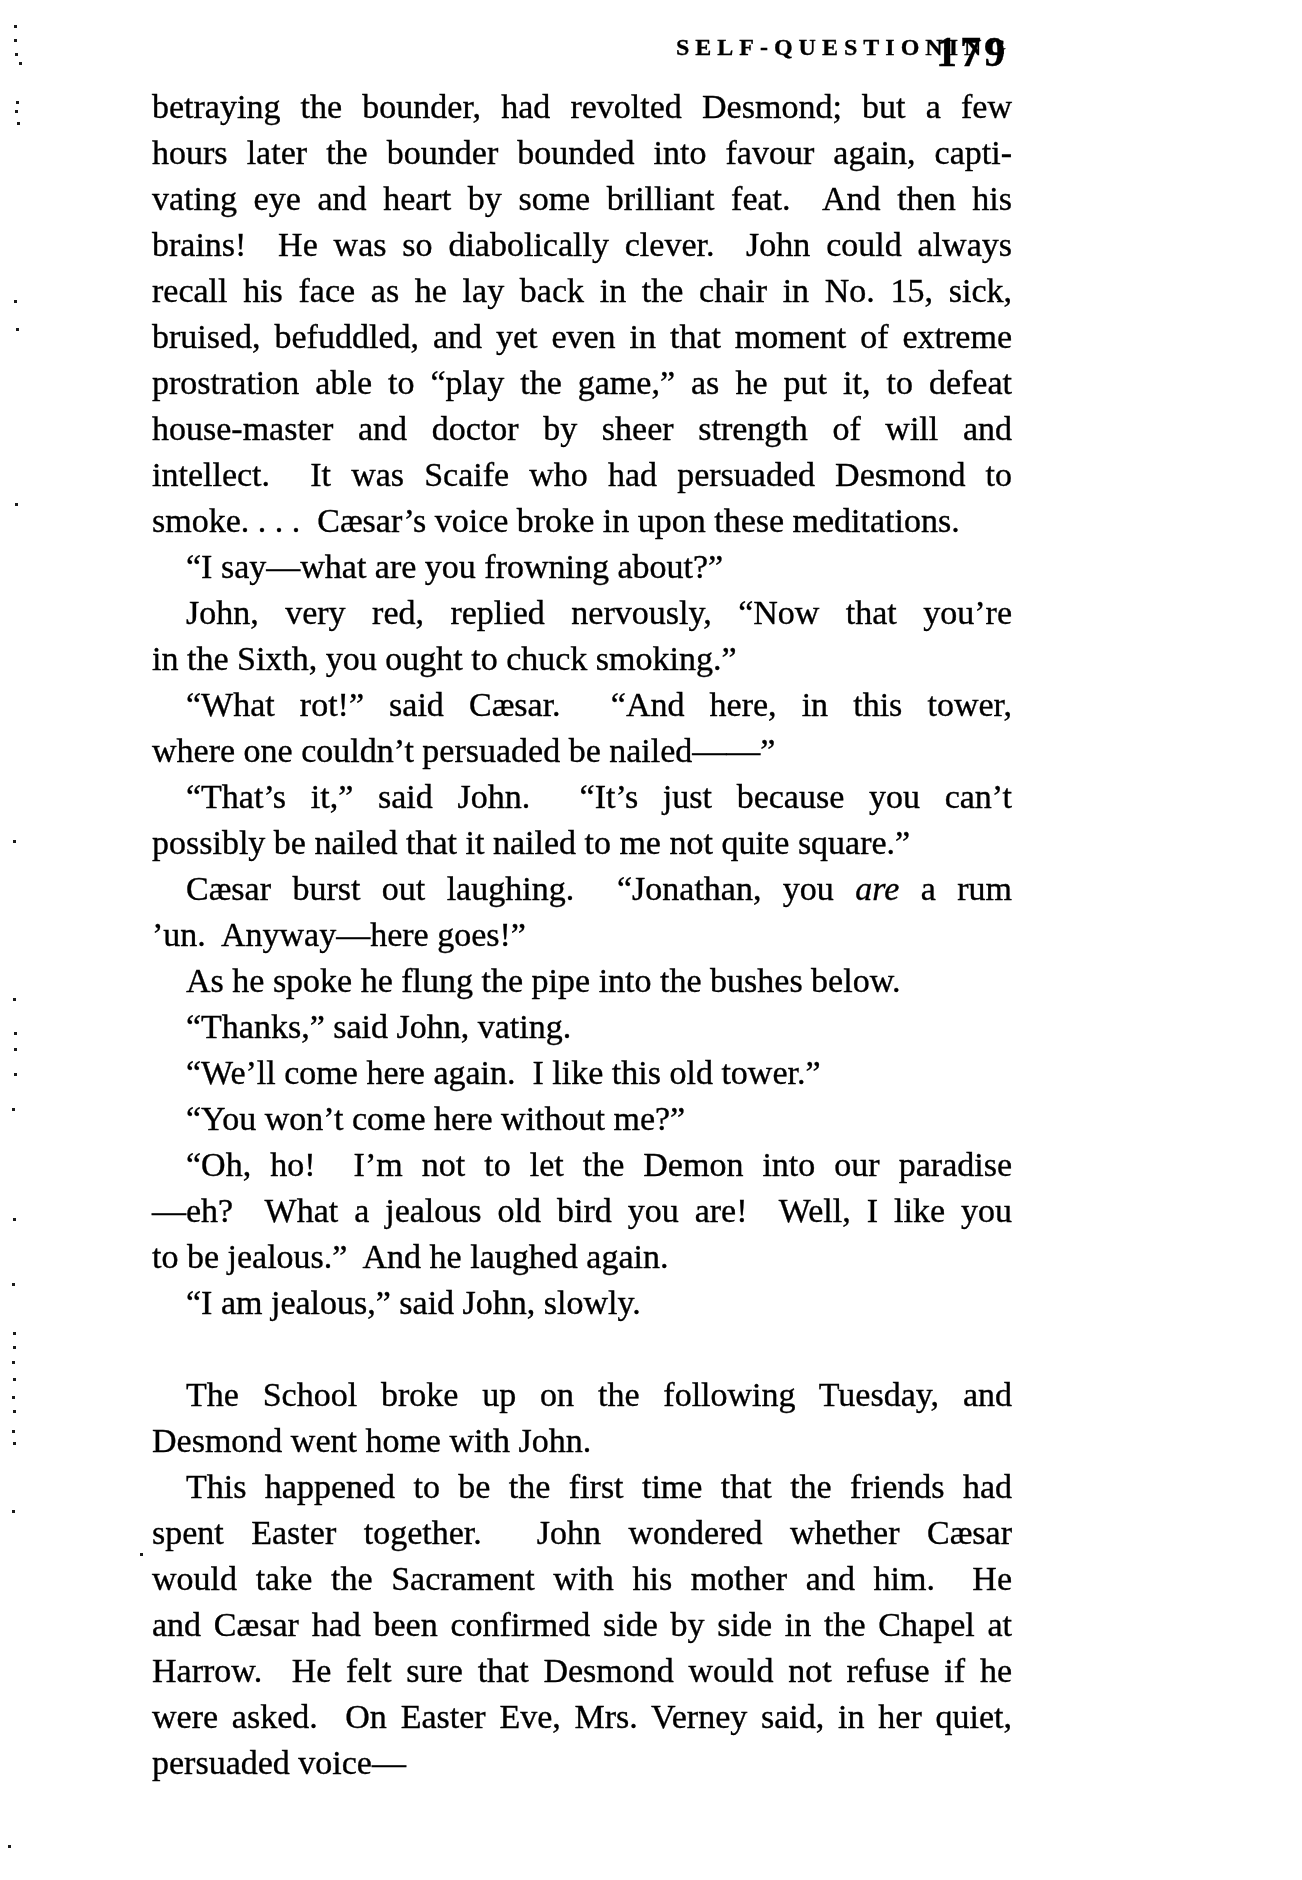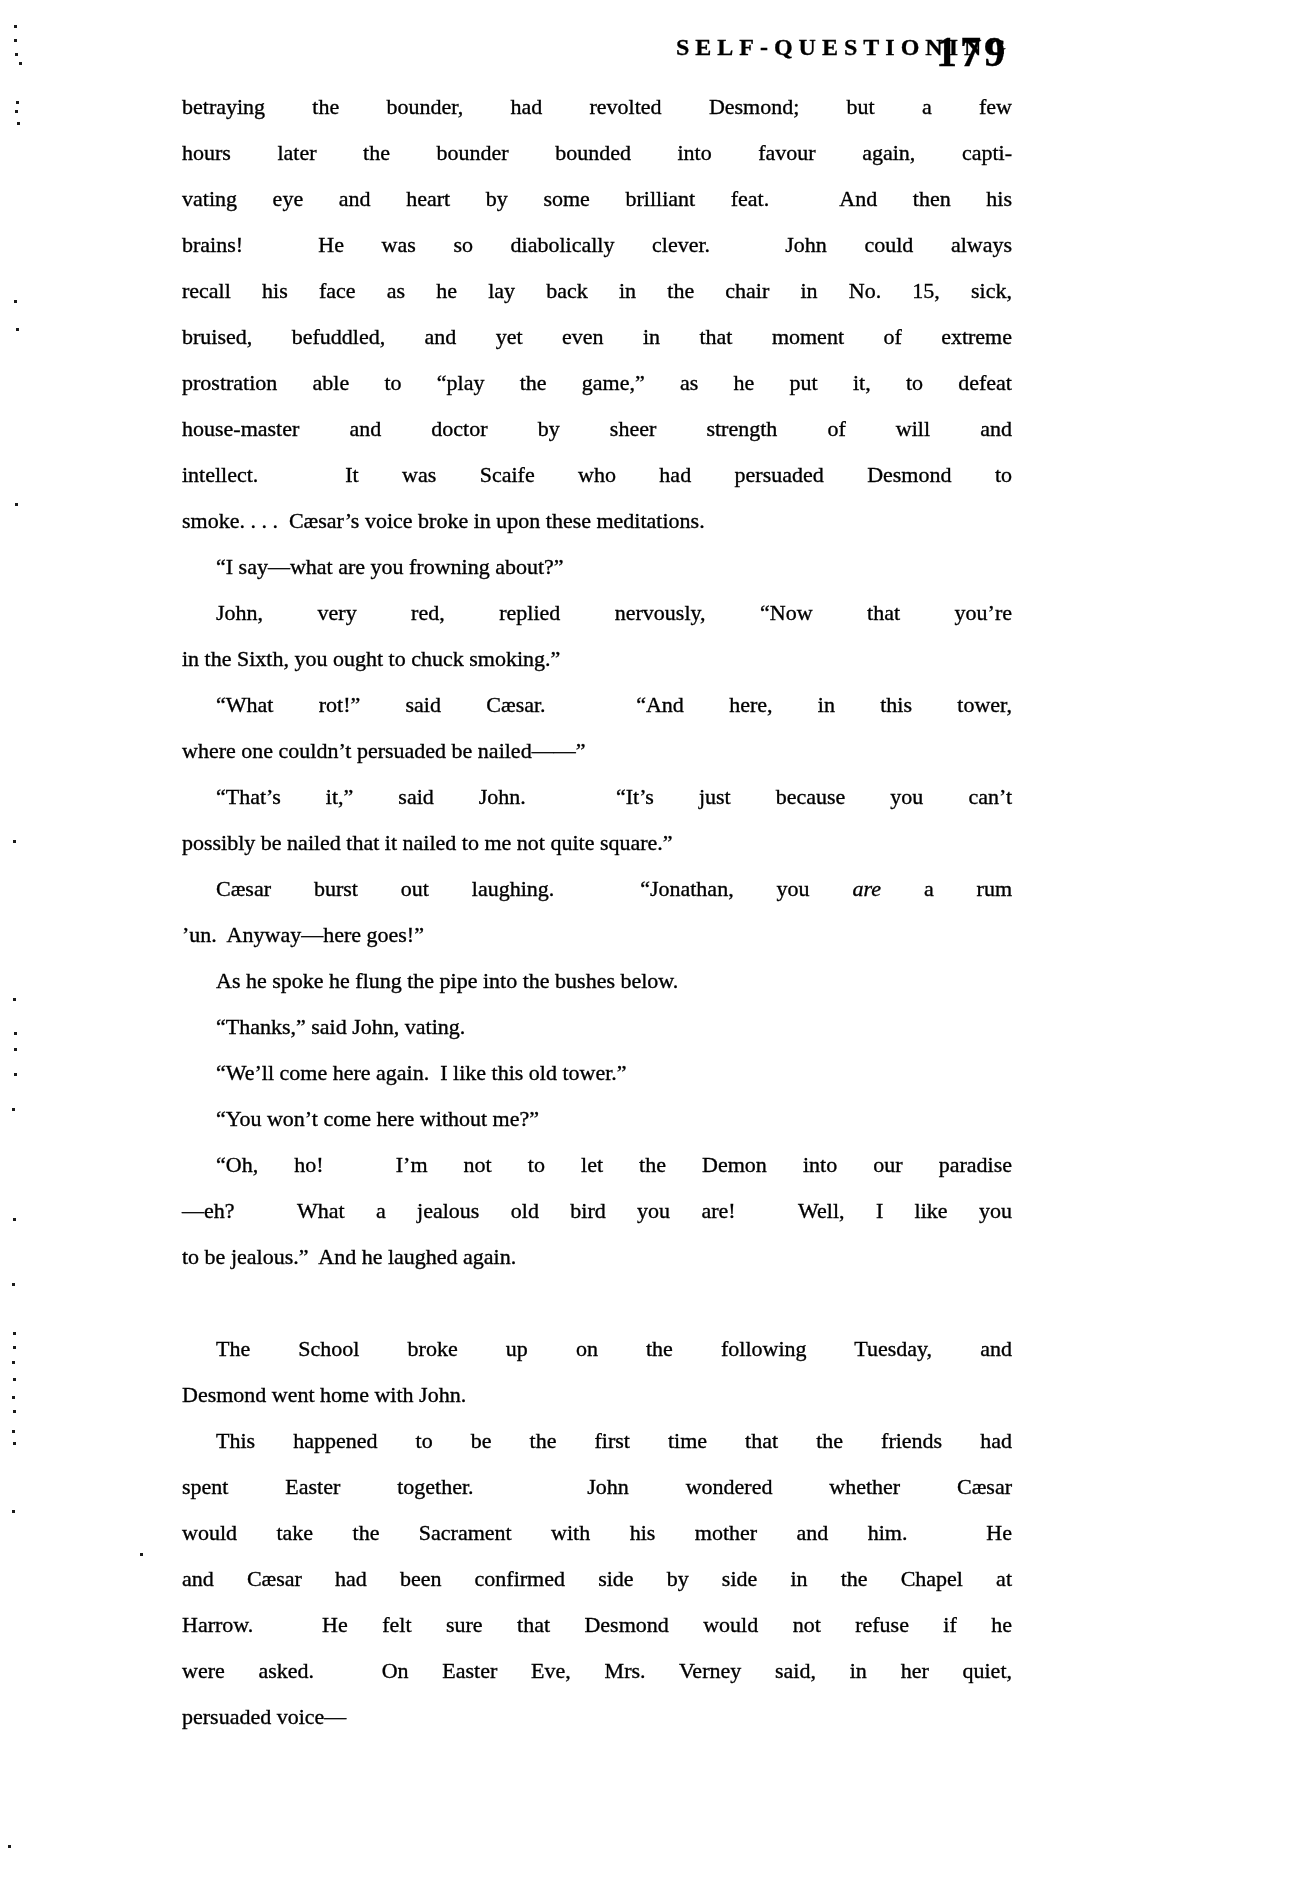--- a/index.html
+++ b/index.html
@@ -27,28 +27,27 @@
     font-size: 42px;
     font-weight: bold;
     letter-spacing: 3px;
     -webkit-text-stroke: 0.3px #000;
   }
 
   .text-block { position: absolute; left: 152px; top: 84px; width: 860px; }
   .para { margin: 0; }
   .para.space-before { margin-top: 46px; }
   .line {
-    font-size: 22px;
+    font-size: 34px;
     line-height: 46px;
     height: 46px;
     text-align: justify;
     text-align-last: left;
     -webkit-text-stroke: 0.35px #000;
     overflow: visible;
-    margin-left: 30px;
   }
   .line.just { text-align-last: justify; }
   .para.indent .line.first { text-indent: 34px; }
   .line i { font-style: italic; }
 
   
   .specks {
     position: absolute; left: 0; top: 0;
     width: 3px; height: 3px; background: transparent;
     box-shadow:
@@ -134,20 +133,23 @@
         <div class="line first"><span>“We’ll come here again.&nbsp; I like this old tower.”</span></div>
       </div>
       <div class="para indent">
         <div class="line first"><span>“You won’t come here without me?”</span></div>
       </div>
       <div class="para indent">
         <div class="line just first"><span>“Oh, ho!&nbsp; I’m not to let the Demon into our paradise</span></div>
         <div class="line just"><span>—eh?&nbsp; What a jealous old bird you are!&nbsp; Well, I like you</span></div>
         <div class="line"><span>to be jealous.”&nbsp; And he laughed again.</span></div>
       </div>
+      <div class="para indent">
+        <div class="line first"><span>“I am jealous,” said John, slowly.</span></div>
+      </div>
       <div class="para indent space-before">
         <div class="line just first"><span>The School broke up on the following Tuesday, and</span></div>
         <div class="line"><span>Desmond went home with John.</span></div>
       </div>
       <div class="para indent">
         <div class="line just first"><span>This happened to be the first time that the friends had</span></div>
         <div class="line just"><span>spent Easter together.&nbsp; John wondered whether Cæsar</span></div>
         <div class="line just"><span>would take the Sacrament with his mother and him.&nbsp; He</span></div>
         <div class="line just"><span>and Cæsar had been confirmed side by side in the Chapel at</span></div>
         <div class="line just"><span>Harrow.&nbsp; He felt sure that Desmond would not refuse if he</span></div>

